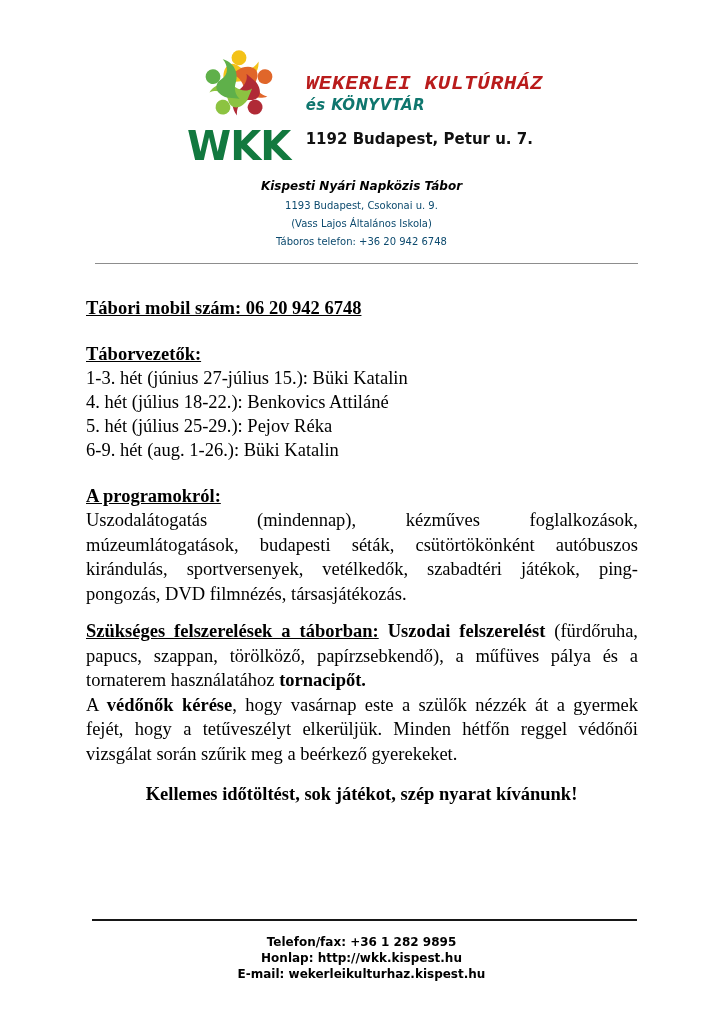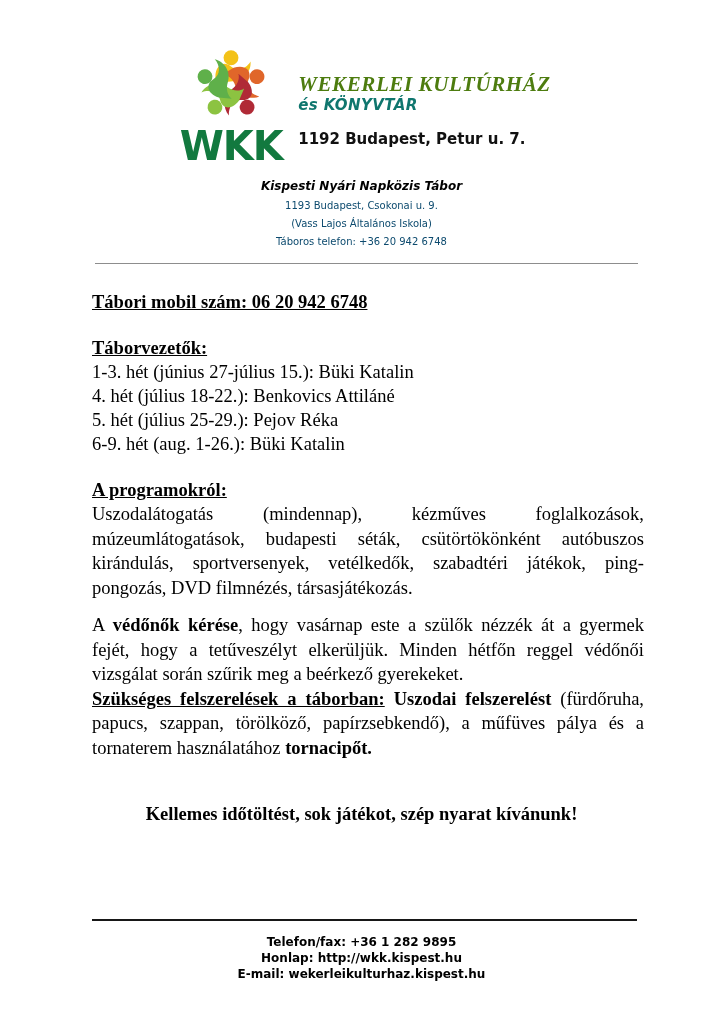--- a/index.html
+++ b/index.html
@@ -51,27 +51,27 @@
     font-size: 40px;
     line-height: 40px;
     letter-spacing: -1px;
     color: #12793f;
     margin-top: -2px;
   }
   .org-block {
     padding-top: 26px;
   }
   .org-name {
-    font-family: Liberation Serif, serif;
+    font-family: Liberation Mono, monospace;
     font-weight: bold;
     font-style: italic;
     font-size: 21px;
     line-height: 24px;
     letter-spacing: 0.6px;
-    color: #4d7c0f;
+    color: #b91c1c;
   }
   .org-sub {
     font-family: "DejaVu Sans", "Liberation Sans", sans-serif;
     font-weight: bold;
     font-style: italic;
     font-size: 15px;
     line-height: 19px;
     letter-spacing: 0.4px;
     color: #0f766e;
   }
@@ -122,23 +122,22 @@
     top: 919px;
     width: 545px;
     height: 0;
     border-top: 2px solid #171717;
   }
 
   
   .body-col {
     position: absolute;
     left: 86px;
-    top: 290px;
+    top: 296px;
     width: 552px;
-    margin-left: 6px;
   }
   .ln {
     font-size: 18.5px;
     line-height: 24px;
   }
   .blk {
     font-size: 18.5px;
     line-height: 24.5px;
     text-align: justify;
   }
@@ -148,21 +147,21 @@
   .hd {
     font-weight: bold;
     text-decoration: underline;
   }
   .b { font-weight: bold; }
   .u { text-decoration: underline; }
 
   .closing {
     position: absolute;
     left: 0;
-    top: 804px;
+    top: 784px;
     width: 723px;
     text-align: center;
     font-size: 18.5px;
     font-weight: bold;
   }
 
   
   .footer {
     position: absolute;
     left: 0;
@@ -246,23 +245,23 @@
     <div class="ln">5. hét (július 25-29.): Pejov Réka</div>
     <div class="ln">6-9. hét (aug. 1-26.):  Büki Katalin</div>
 
     <div class="gap-lg"></div>
 
     <div class="ln hd">A programokról:</div>
     <div class="blk">Uszodalátogatás (mindennap), kézműves foglalkozások, múzeumlátogatások, budapesti séták, csütörtökönként autóbuszos kirándulás, sportversenyek, vetélkedők, szabadtéri játékok, ping-pongozás, DVD filmnézés, társasjátékozás.</div>
 
     <div class="gap-md"></div>
 
+    <div class="blk"><span class="b u">Szükséges felszerelések a táborban:</span><span> </span><span class="b">Uszodai felszerelést</span><span> (fürdőruha, papucs, szappan, törölköző, papírzsebkendő), a műfüves pálya és a tornaterem használatához </span><span class="b">tornacipőt.</span></div>
+
     <div class="blk"><span>A </span><span class="b">védőnők kérése</span><span>, hogy vasárnap este a szülők nézzék át a gyermek fejét, hogy a tetűveszélyt elkerüljük. Minden hétfőn reggel védőnői vizsgálat során szűrik meg a beérkező gyerekeket.</span></div>
-
-    <div class="blk"><span class="b u">Szükséges felszerelések a táborban:</span><span> </span><span class="b">Uszodai felszerelést</span><span> (fürdőruha, papucs, szappan, törölköző, papírzsebkendő), a műfüves pálya és a tornaterem használatához </span><span class="b">tornacipőt.</span></div>
 
   </div>
 
   <div class="closing">Kellemes időtöltést, sok játékot, szép nyarat kívánunk!</div>
 
   <div class="rule-bottom"></div>
 
   <div class="footer">
     <div>Telefon/fax: +36 1 282 9895</div>
     <div>Honlap: http://wkk.kispest.hu</div>

